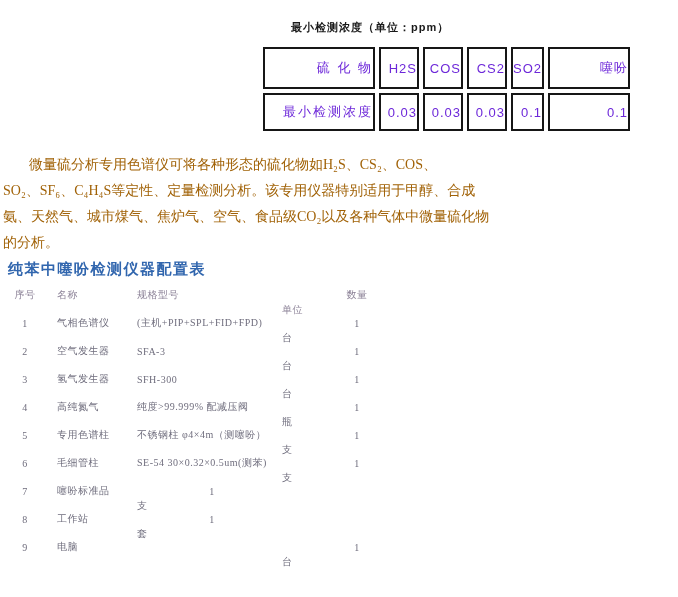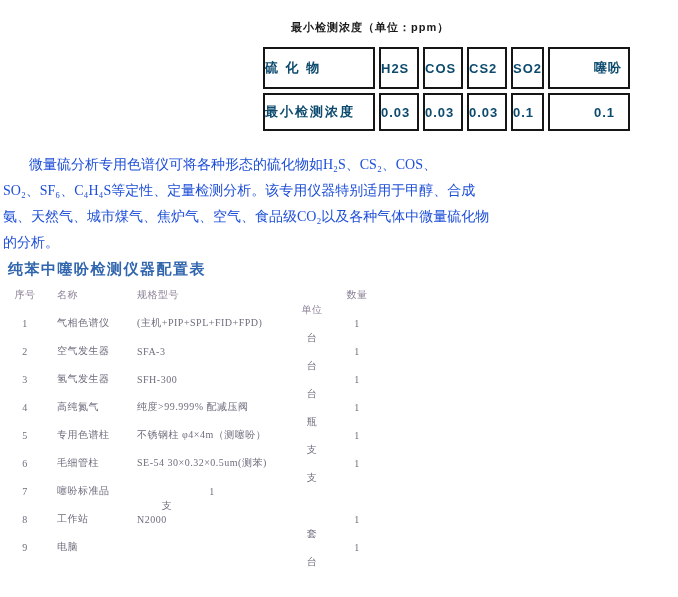--- a/index.html
+++ b/index.html
@@ -30,45 +30,45 @@
   }
   .min-table {
     position: absolute;
     left: 259px;
     top: 43px;
     border-collapse: separate;
     border-spacing: 4px;
   }
   .min-table td {
     border: 2px solid #161616;
-    text-align: left;
+    text-align: right;
     vertical-align: middle;
     font-family: "Liberation Sans", sans-serif;
-    font-weight: bold;
+    font-weight: normal;
     font-size: 13px;
-    color: #0c4a6e;
+    color: #6d28d9;
     letter-spacing: 1px;
     padding: 0;
     white-space: nowrap;
   }
   .min-table tr.hdr td { height: 38px; }
   .min-table tr.val td { height: 34px; }
   .min-table td.c0 { width: 108px; letter-spacing: 2px; }
   .min-table td.c1, .min-table td.c2, .min-table td.c3 { width: 36px; }
   .min-table td.c4 { width: 28px; }
   .min-table td.c5 { width: 34px; padding-left: 44px; }
 
   
   .para {
     position: absolute;
     left: 3px;
     top: 152px;
     font-size: 14px;
     line-height: 26px;
-    color: #1d4ed8;
+    color: #a16207;
     white-space: nowrap;
   }
   .para .pline.indent { padding-left: 26px; }
 
   
   .cfg-heading {
     position: absolute;
     left: 8px;
     top: 260px;
     font-size: 15px;
@@ -89,21 +89,21 @@
     height: 28px;
     font-size: 10px;
     color: #6f6d7d;
     letter-spacing: 0.5px;
     white-space: nowrap;
   }
   .cfg-row.cfg-header { color: #8d8398; }
   .col-no   { width: 50px;  text-align: center; flex: none; }
   .col-name { width: 80px;  padding-left: 7px; text-align: left; flex: none; box-sizing: content-box; }
   .col-spec { width: 145px; text-align: left; flex: none; }
-  .col-unit { width: 60px;  text-align: center; flex: none; margin-top: 29px; }
+  .col-unit { width: 60px;  text-align: left; flex: none; margin-top: 29px; }
   .col-qty  { width: 30px;  text-align: center; flex: none; }
   .cfg-header .col-spec { text-align: left; }
 </style>
 </head>
 <body>
 
 <div class="page">
 
   <div class="top-title">最小检测浓度（单位：ppm）</div>
 
@@ -190,21 +190,20 @@
     </div>
     <div class="cfg-row">
       <div class="col-no">7</div>
       <div class="col-name">噻吩标准品</div>
       <div class="col-unit">支</div>
       <div class="col-qty">1</div>
     </div>
     <div class="cfg-row">
       <div class="col-no">8</div>
       <div class="col-name">工作站</div>
-      <div class="col-spec">N2000</div>
       <div class="col-unit">套</div>
       <div class="col-qty">1</div>
     </div>
     <div class="cfg-row">
       <div class="col-no">9</div>
       <div class="col-name">电脑</div>
       <div class="col-spec"></div>
       <div class="col-unit">台</div>
       <div class="col-qty">1</div>
     </div>

